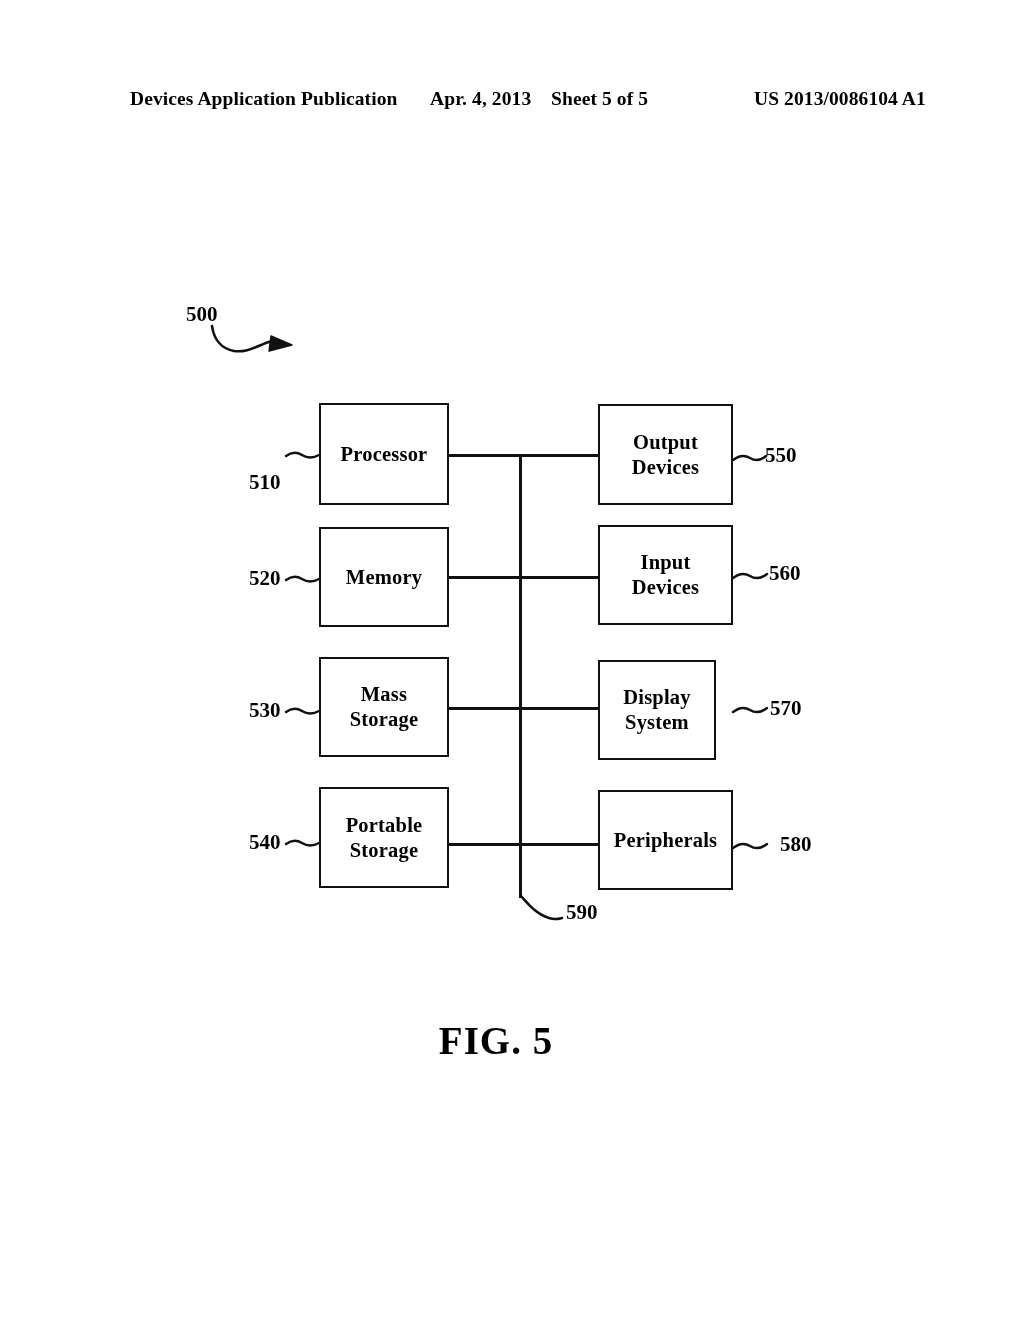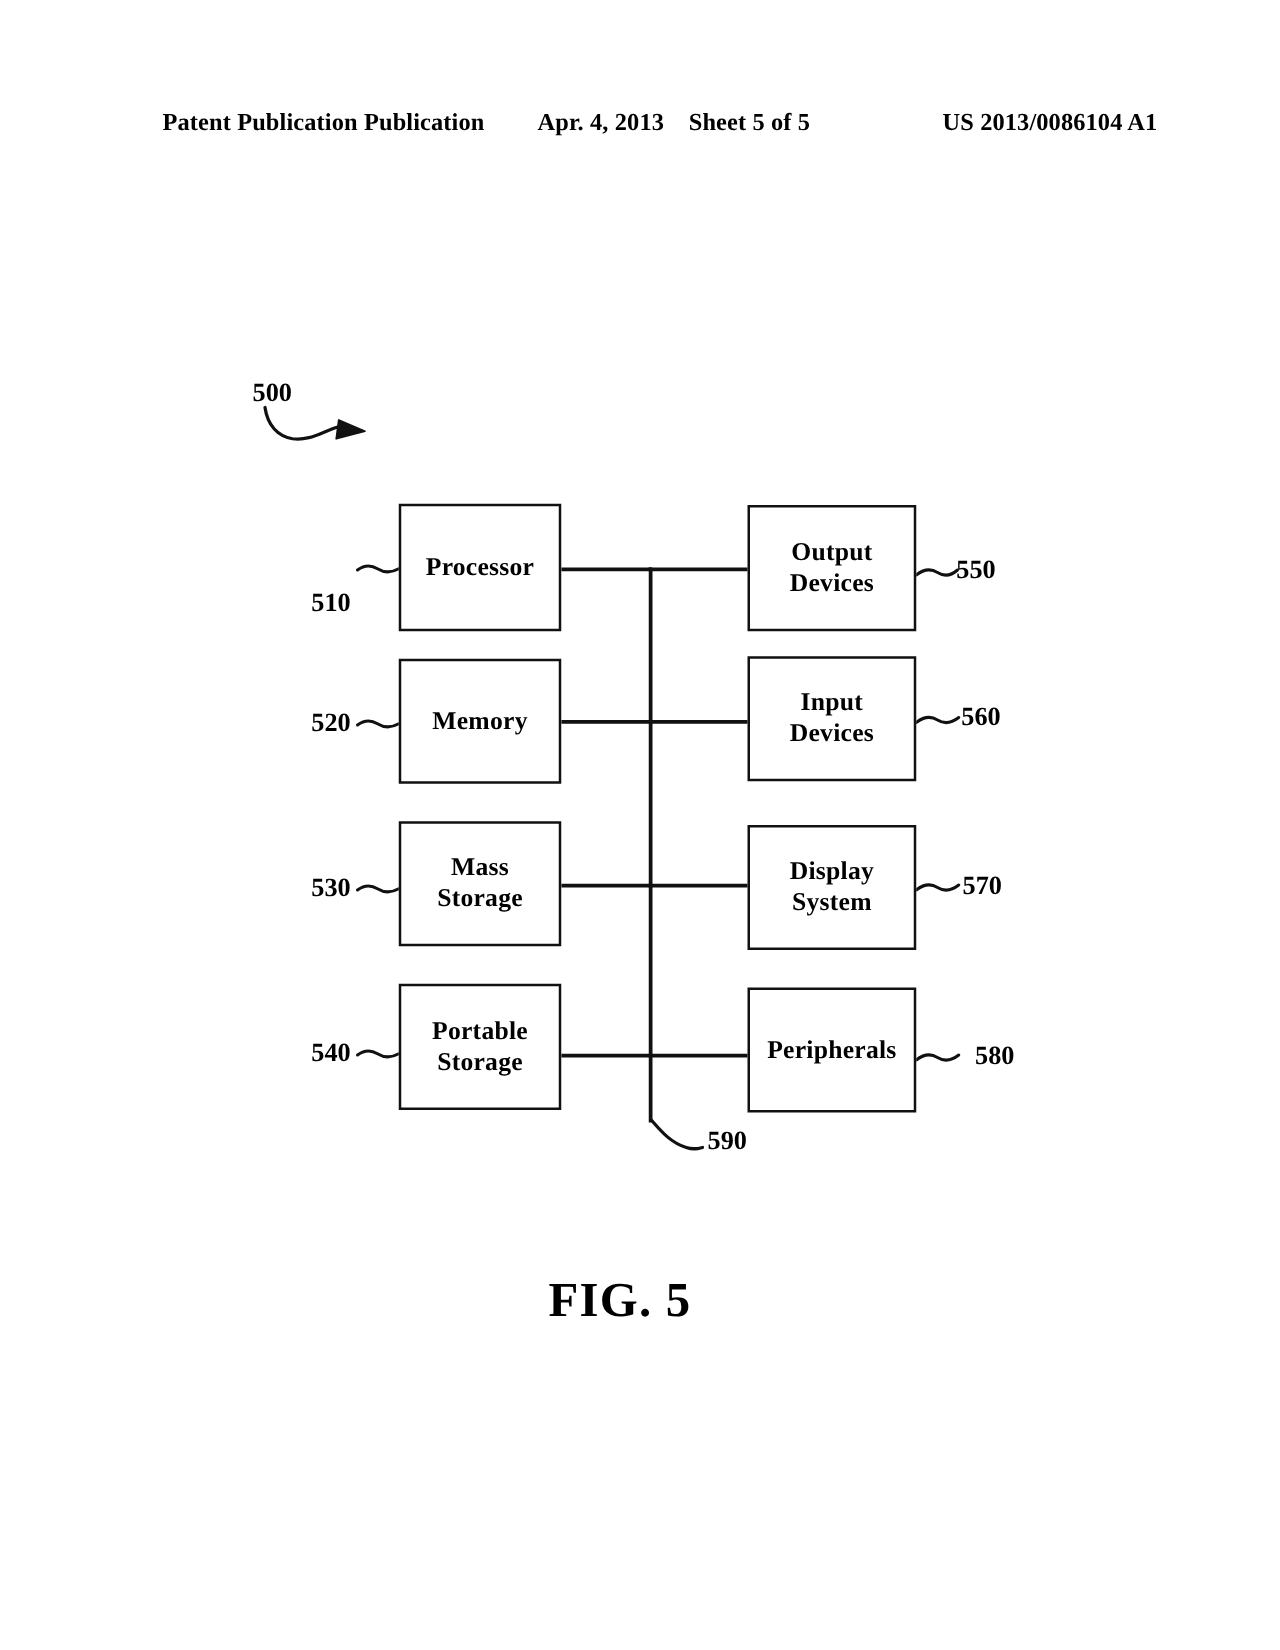--- a/index.html
+++ b/index.html
@@ -72,21 +72,21 @@
 
   
   #blk-processor       { left: 319px; top: 403px; width: 130px; height: 102px; }
   #blk-memory          { left: 319px; top: 527px; width: 130px; height: 100px; }
   #blk-mass-storage    { left: 319px; top: 657px; width: 130px; height: 100px; }
   #blk-portable-storage{ left: 319px; top: 787px; width: 130px; height: 101px; }
 
   
   #blk-output-devices  { left: 598px; top: 404px; width: 135px; height: 101px; }
   #blk-input-devices   { left: 598px; top: 525px; width: 135px; height: 100px; }
-  #blk-display-system  { left: 598px; top: 660px; width: 135px; height: 100px; }
+  #blk-display-system  { left: 598px; top: 660px; width: 118px; height: 100px; }
   #blk-peripherals     { left: 598px; top: 790px; width: 135px; height: 100px; }
 
   
   .hline {
     position: absolute;
     height: 3px;
     background: #111111;
     z-index: 2;
   }
   .vline {
@@ -109,21 +109,21 @@
   
   .ref-num {
     position: absolute;
     font-family: "Liberation Serif", "DejaVu Serif", serif;
     font-weight: bold;
     font-size: 21px;
     line-height: 21px;
     white-space: nowrap;
     z-index: 6;
   }
-  #ref-500 { left: 202px; top: 304px; }
+  #ref-500 { left: 186px; top: 304px; }
   #ref-510 { left: 249px; top: 472px; }
   #ref-520 { left: 249px; top: 568px; }
   #ref-530 { left: 249px; top: 700px; }
   #ref-540 { left: 249px; top: 832px; }
   #ref-550 { left: 765px; top: 445px; }
   #ref-560 { left: 769px; top: 563px; }
   #ref-570 { left: 770px; top: 698px; }
   #ref-580 { left: 780px; top: 834px; }
   #ref-590 { left: 566px; top: 902px; }
 
@@ -148,21 +148,21 @@
     font-family: "Liberation Serif", "DejaVu Serif", serif;
     font-weight: bold;
     font-size: 39px;
     letter-spacing: 1px;
   }
 </style>
 </head>
 <body>
 
 <div id="page-header">
-  <span class="hdr-item" id="hdr-pub">Patent Publication Publication</span>
+  <span class="hdr-item" id="hdr-pub">Devices Application Publication</span>
   <span class="hdr-item" id="hdr-date">Apr. 4, 2013</span>
   <span class="hdr-item" id="hdr-sheet">Sheet 5 of 5</span>
   <span class="hdr-item" id="hdr-number">US 2013/0086104 A1</span>
 </div>
 
 <div id="figure">
 
   <div class="vline" id="bus-vertical"></div>
   <div class="hline" id="conn-r1-left"></div>
   <div class="hline" id="conn-r1-right"></div>

